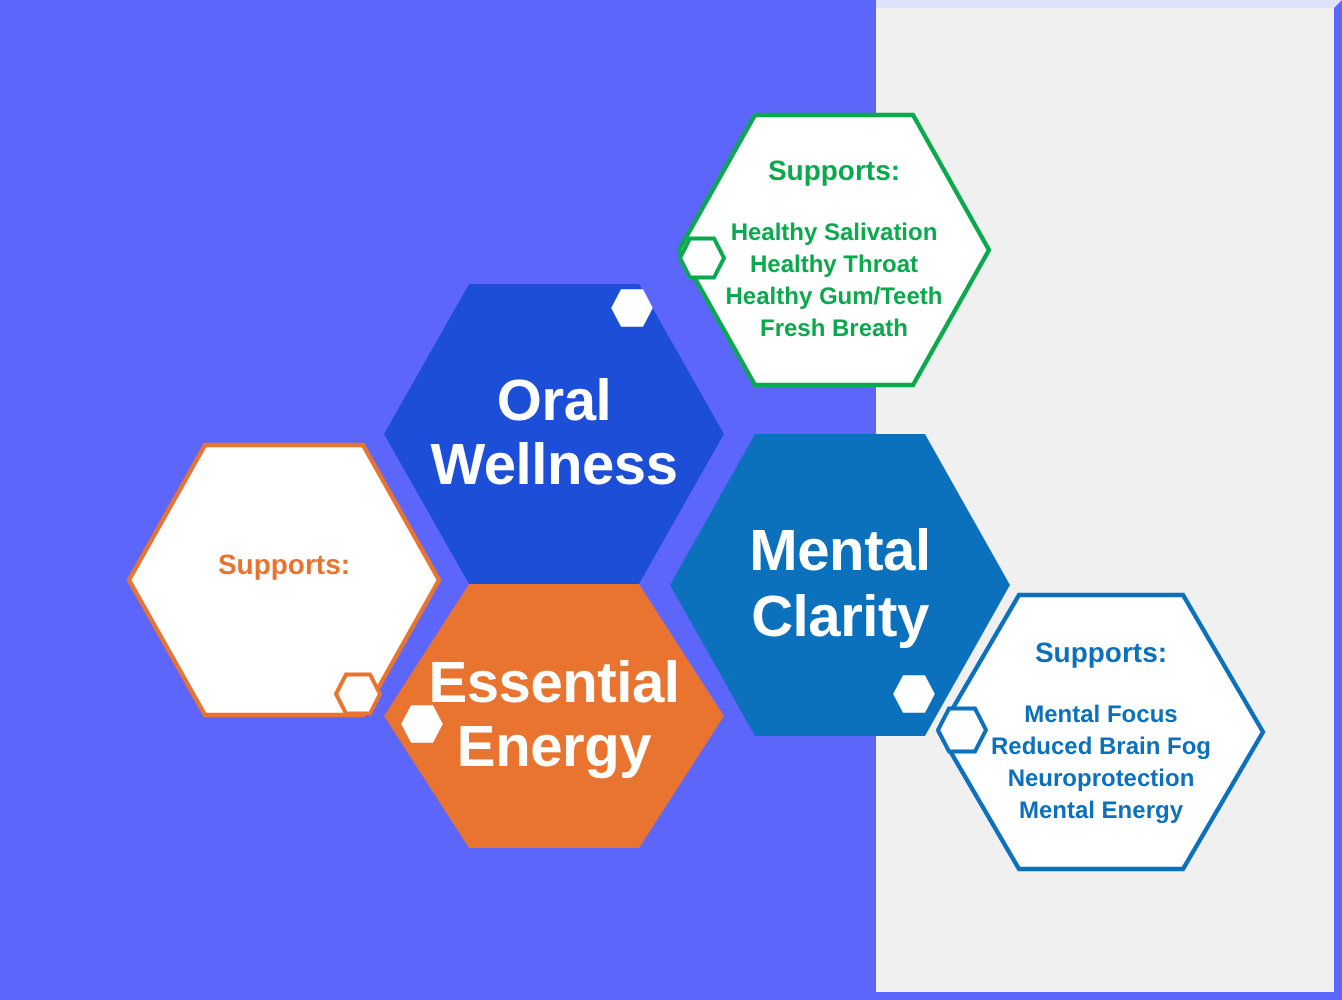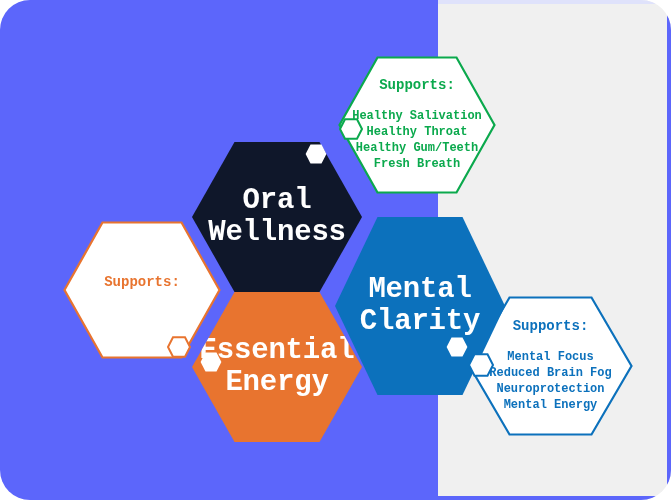--- a/index.html
+++ b/index.html
@@ -5,23 +5,22 @@
   html, body {
     margin: 0;
     padding: 0;
     background: #ffffff;
   }
   #canvas {
     position: relative;
     width: 671px;
     height: 500px;
     overflow: hidden;
-    font-family: Liberation Mono, monospace;
+    font-family: Liberation Sans, sans-serif;
     background: #ffffff;
-    border-radius: 30px;
   }
 
   
   .bg-purple {
     position: absolute;
     left: 0; top: 0;
     width: 438px; height: 500px;
     background: #5c66fb;
   }
   .bg-gray {
@@ -55,34 +54,34 @@
   }
   .hex-title {
     display: block;
     white-space: pre-line;
     letter-spacing: -0.2px;
   }
 
   #hex-oral {
     left: 192px; top: 142px;
     width: 170px; height: 150px;
-    background: #0f172a;
+    background: #1d4ed8;
   }
   #hex-oral .hex-title { font-size: 29px; }
 
   #hex-energy {
     left: 192px; top: 292px;
-    width: 170px; height: 150px;
+    width: 170px; height: 132px;
     background: #e8742f;
   }
   #hex-energy .hex-title { font-size: 29px; }
 
   #hex-mental {
     left: 335px; top: 217px;
-    width: 170px; height: 178px;
+    width: 170px; height: 151px;
     background: #0c71bc;
   }
   #hex-mental .hex-title { font-size: 29px; }
 
   
   .callout {
     position: absolute;
   }
   .callout svg {
     position: absolute;

